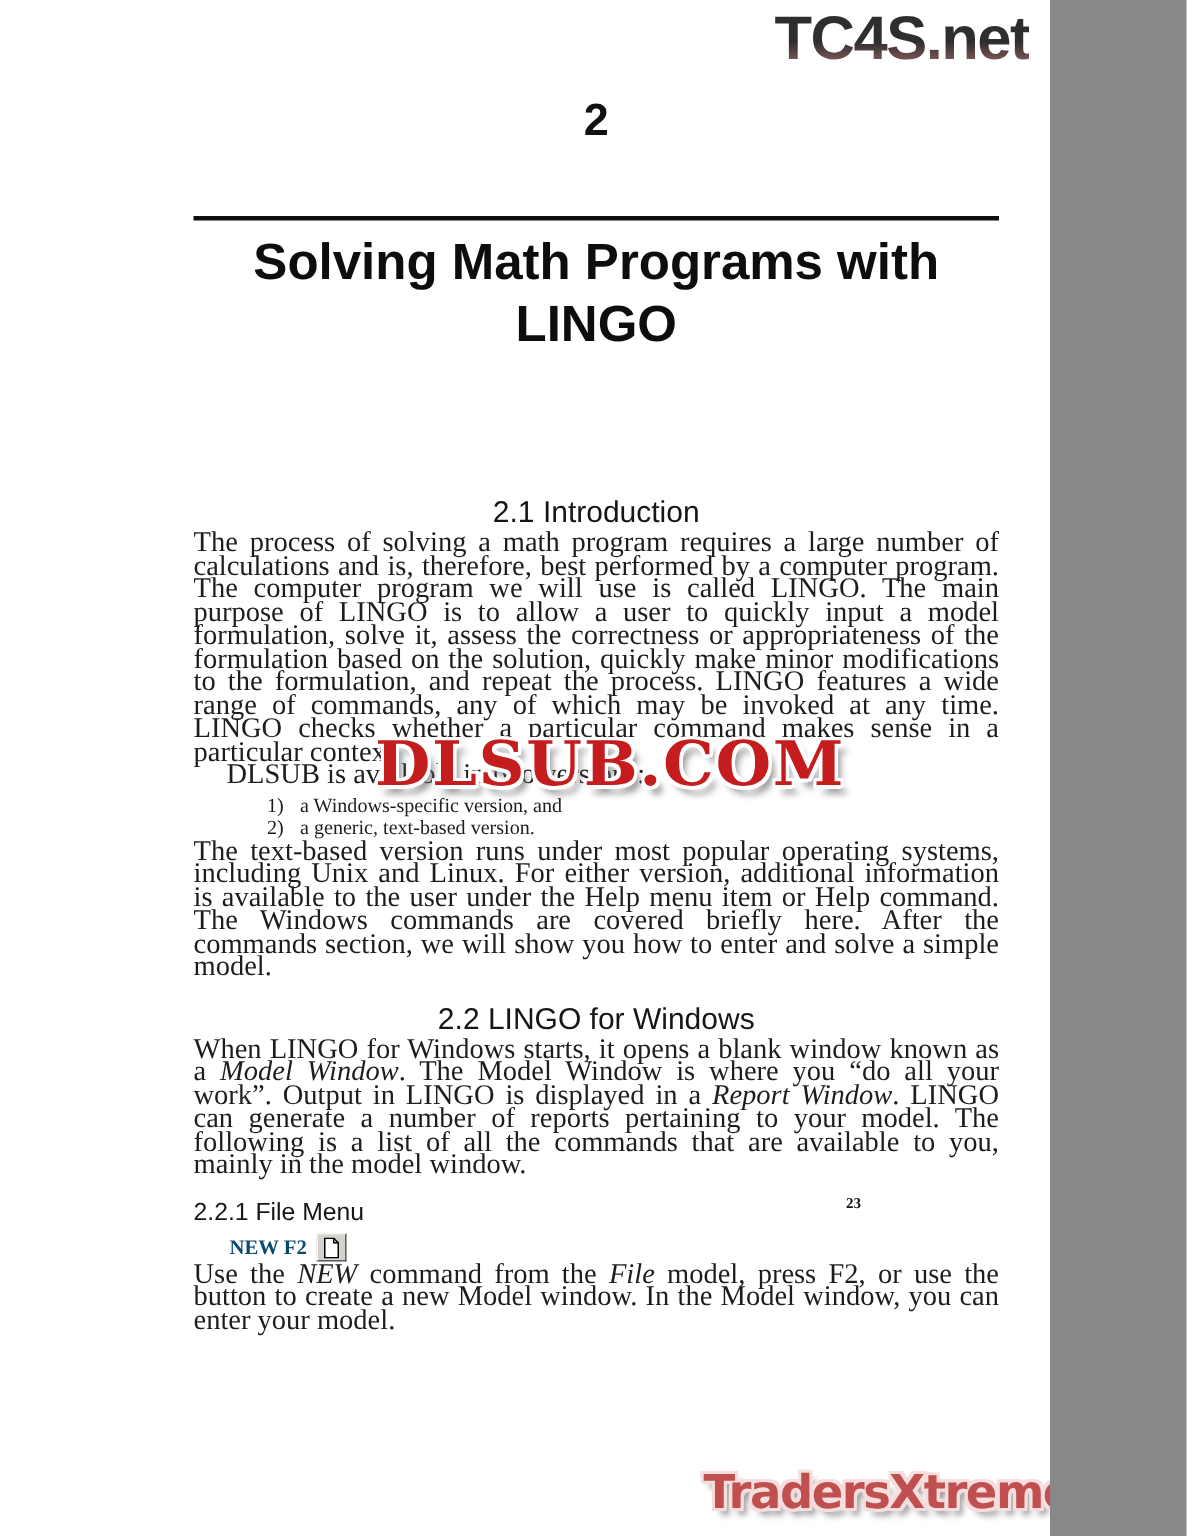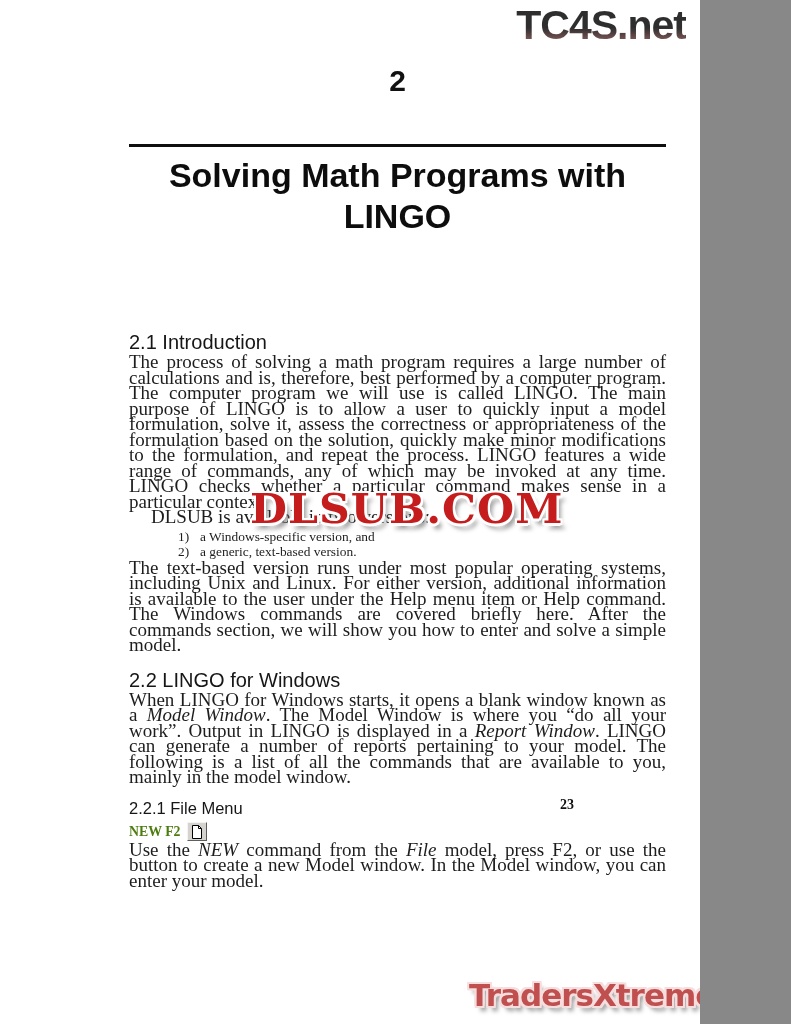--- a/index.html
+++ b/index.html
@@ -41,20 +41,21 @@
     line-height:41px;
     color:#0d0d0d;
   }
   
   .h2{
     font-family:"Liberation Sans", sans-serif;
     font-weight:400;
     font-size:20px;
     line-height:24px;
     color:#161616;
+    text-align:center;
   }
   .h3{
     font-family:"Liberation Sans", sans-serif;
     font-weight:400;
     font-size:16.5px;
     line-height:20px;
     color:#161616;
   }
   .sec-intro-heading{margin-top:93px;}
   .sec-windows-heading{margin-top:15px;}
@@ -82,40 +83,41 @@
   .cmd-row{
     margin-top:4px;
     display:flex;
     align-items:center;
     gap:6px;
     height:20px;
   }
   .cmd-label{
     font-weight:700;
     font-size:13.8px;
-    color:#4d7c0f;
+    color:#0c4a6e;
+    margin-left:24px;
   }
   .tool-button{
     width:20px;height:19px;
     background:#d6d3ce;
     border-top:1.5px solid #f4f3f1;
     border-left:1.5px solid #f4f3f1;
     border-right:1.5px solid #5f5f5f;
     border-bottom:1.5px solid #5f5f5f;
     display:flex;align-items:center;justify-content:center;
     box-sizing:border-box;
   }
   .tool-button svg{display:block;}
   
   .page-num{
     position:absolute;
     top:797px;
     right:126px;
     font-weight:700;
-    font-size:14px;
+    font-size:10px;
     color:#111;
   }
   
   .wm-top{
     position:absolute;
     top:2px;right:14px;
     font-family:"Liberation Sans", sans-serif;
     font-weight:700;
     font-size:41px;
     letter-spacing:-1px;

